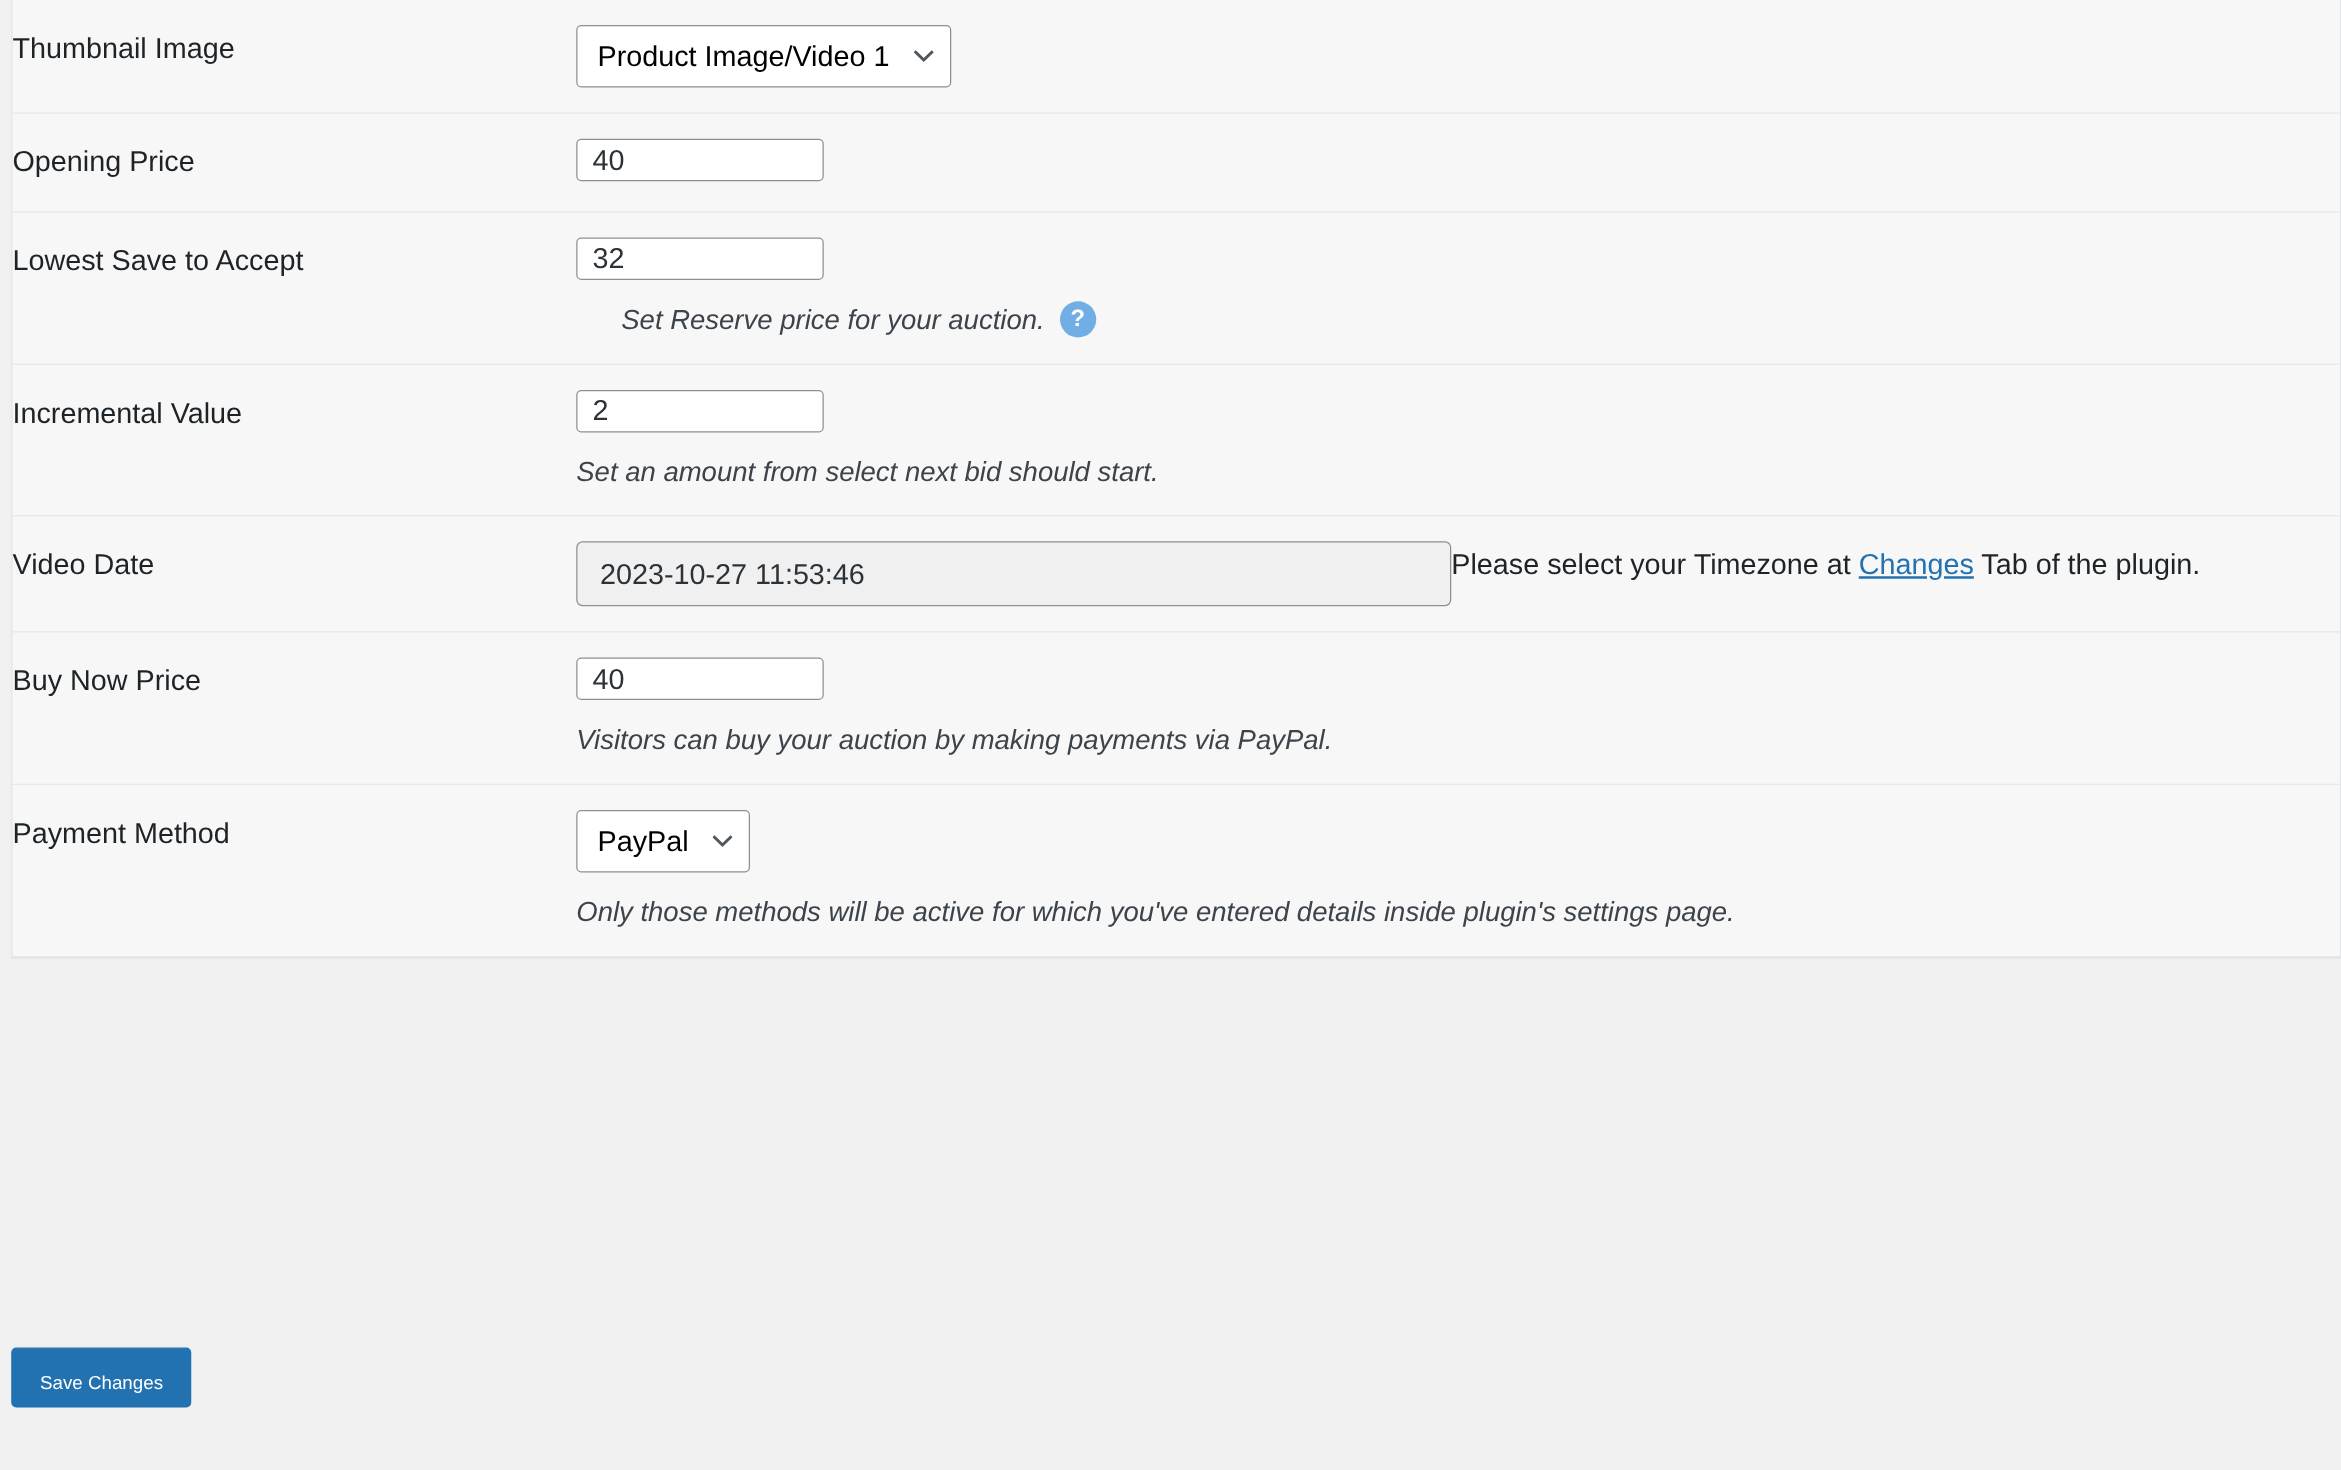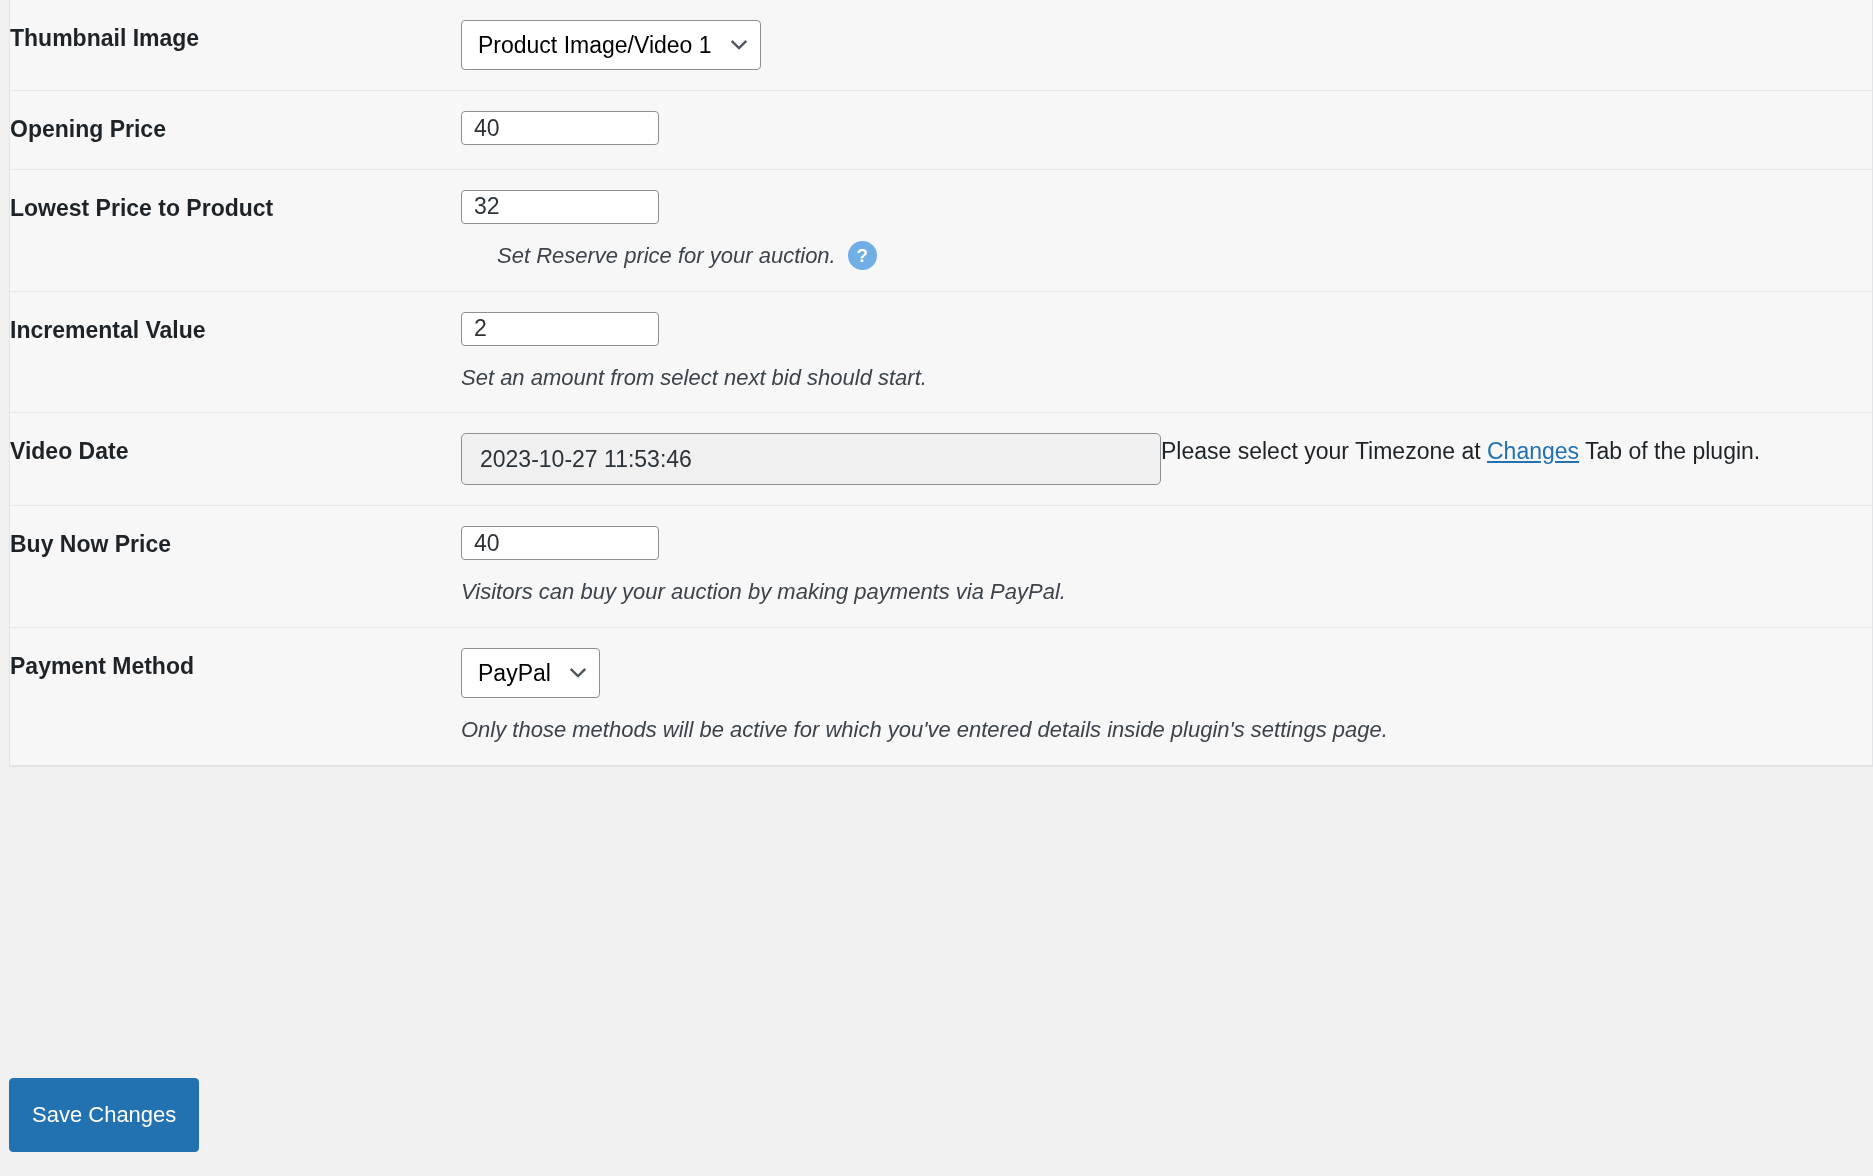--- a/index.html
+++ b/index.html
@@ -35,21 +35,21 @@
   }
   .form-row:first-child {
     border-top: none;
   }
   .row-label {
     flex: 0 0 451px;
     width: 451px;
     box-sizing: border-box;
     padding: 24px 10px 24px 0;
     font-size: 23px;
-    font-weight: bold;
+    font-weight: normal;
     line-height: 1.3;
     color: #1d2327;
   }
   .row-field {
     flex: 1 1 auto;
     box-sizing: border-box;
     padding: 20px 0 20px 0;
     min-width: 0;
   }
 
@@ -159,27 +159,27 @@
 
   
   .submit-area {
     position: absolute;
     left: 9px;
     top: 1078px;
     width: 1864px;
   }
   .btn-primary {
     font-family: "Liberation Sans", sans-serif;
-    font-size: 22px;
+    font-size: 15px;
     color: #ffffff;
     background: #2271b1;
     border: 1px solid #2271b1;
     border-radius: 4px;
     padding: 0 22px;
-    height: 74px;
+    height: 48px;
     line-height: 56px;
     cursor: pointer;
     display: inline-block;
   }
 </style>
 </head>
 <body>
 
 <div class="form-table-wrap">
 
@@ -198,21 +198,21 @@
   </div>
 
   <div class="form-row">
     <div class="row-label">Opening Price</div>
     <div class="row-field">
       <input class="txt-input w-small" type="text" value="40" style="">
     </div>
   </div>
 
   <div class="form-row">
-    <div class="row-label">Lowest Price to Product</div>
+    <div class="row-label">Lowest Save to Accept</div>
     <div class="row-field">
       <input class="txt-input w-small" type="text" value="32" style="">
       <div class="desc-inline-wrap">
         <span class="desc">Set Reserve price for your auction.</span>
         <span class="help-bubble">?</span>
       </div>
     </div>
   </div>
 
   <div class="form-row">

